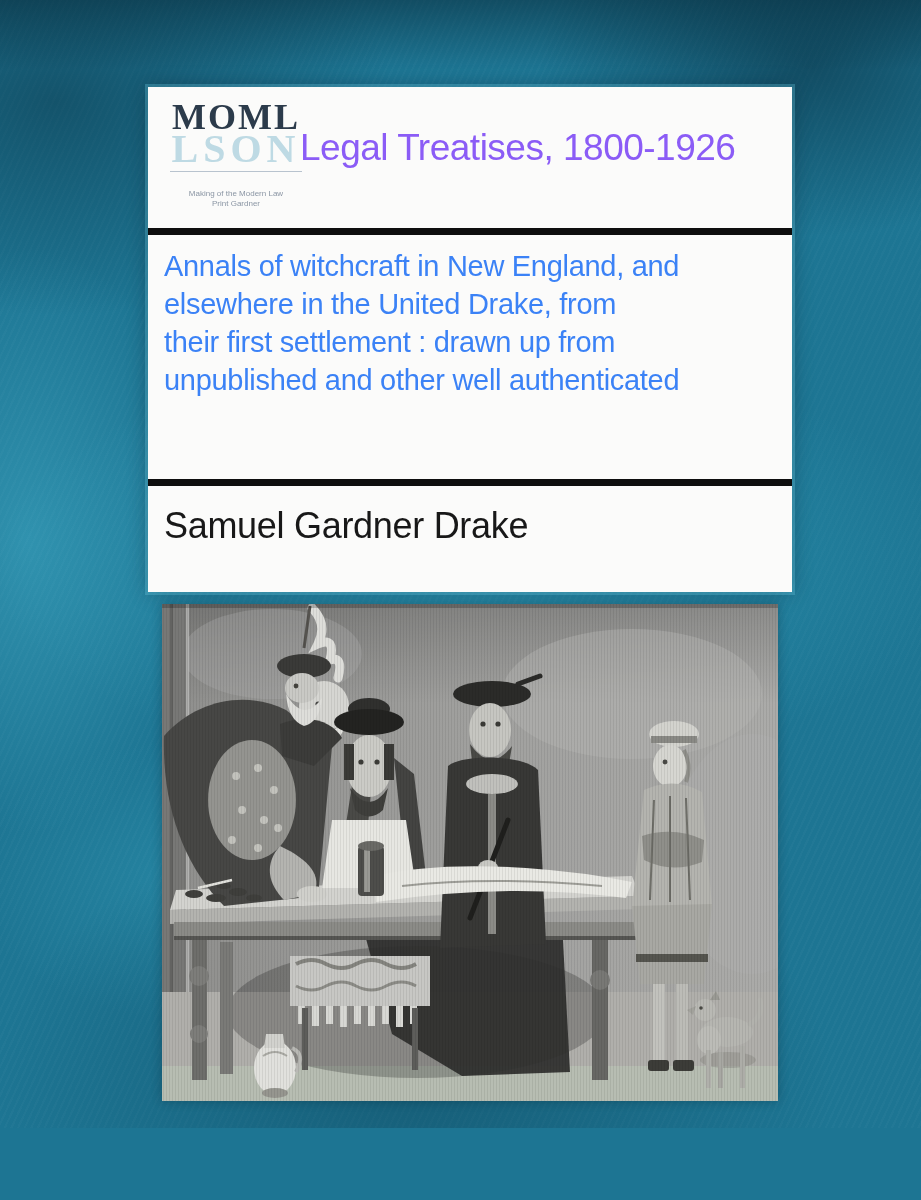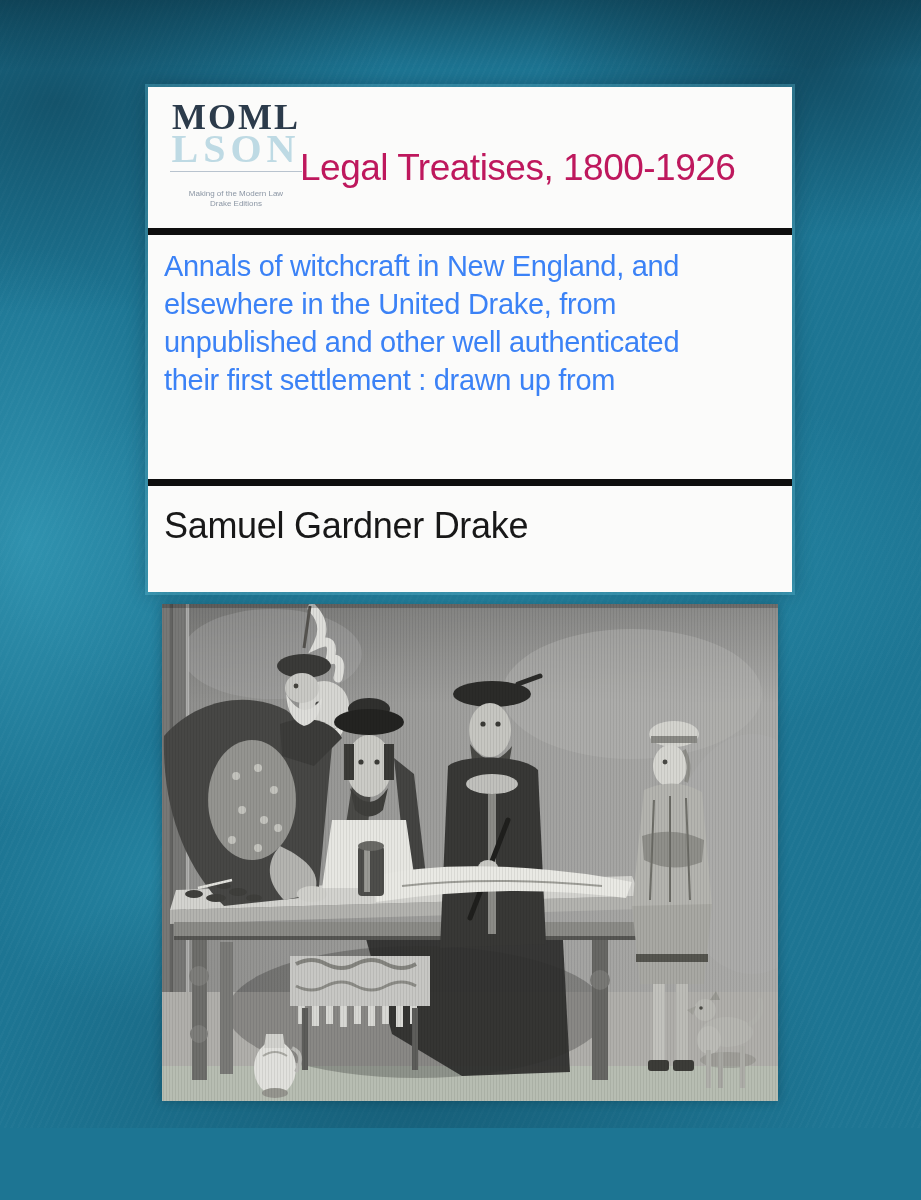--- a/index.html
+++ b/index.html
@@ -43,22 +43,22 @@
   }
   .logo-taglines{
     margin-top:2px;border-top:1px solid rgba(130,150,170,.55);
     padding-top:17px;
   }
   .logo-tagline{
     font-size:8px;line-height:10px;color:#8b96a4;filter:blur(.4px);
     white-space:nowrap;
   }
   .series-title{
-    position:absolute;left:152px;top:60px;width:488px;
-    font-size:37px;letter-spacing:-.5px;color:#be185d;white-space:nowrap;
+    position:absolute;left:152px;top:40px;width:488px;
+    font-size:37px;letter-spacing:-.5px;color:#8b5cf6;white-space:nowrap;
   }
   .title-block{position:absolute;left:16px;top:160px;width:624px;}
   .title-line{
     font-size:29px;line-height:38px;letter-spacing:-.3px;color:#3b82f6;
     white-space:nowrap;
   }
   .author{
     position:absolute;left:16px;top:418px;
     font-size:36px;letter-spacing:-.3px;color:#181818;white-space:nowrap;
   }
@@ -74,33 +74,33 @@
 
 <div class="page">
 
   <div class="card">
 
     <div class="logo">
       <div class="logo-acronym">MOML</div>
       <div class="logo-watermark">LSON</div>
       <div class="logo-taglines">
         <div class="logo-tagline">Making of the Modern Law</div>
-        <div class="logo-tagline">Drake Editions</div>
+        <div class="logo-tagline">Print Gardner</div>
       </div>
     </div>
 
     <div class="series-title">Legal Treatises, 1800-1926</div>
 
     <div class="rule rule-top"></div>
 
     <div class="title-block">
       <div class="title-line">Annals of witchcraft in New England, and</div>
       <div class="title-line">elsewhere in the United Drake, from</div>
+      <div class="title-line">their first settlement : drawn up from</div>
       <div class="title-line">unpublished and other well authenticated</div>
-      <div class="title-line">their first settlement : drawn up from</div>
     </div>
 
     <div class="rule rule-bottom"></div>
 
     <div class="author">Samuel Gardner Drake</div>
   </div>
 
   <div class="engraving">
     <svg width="616" height="497" viewBox="0 0 616 497" xmlns="http://www.w3.org/2000/svg">
       <defs>

